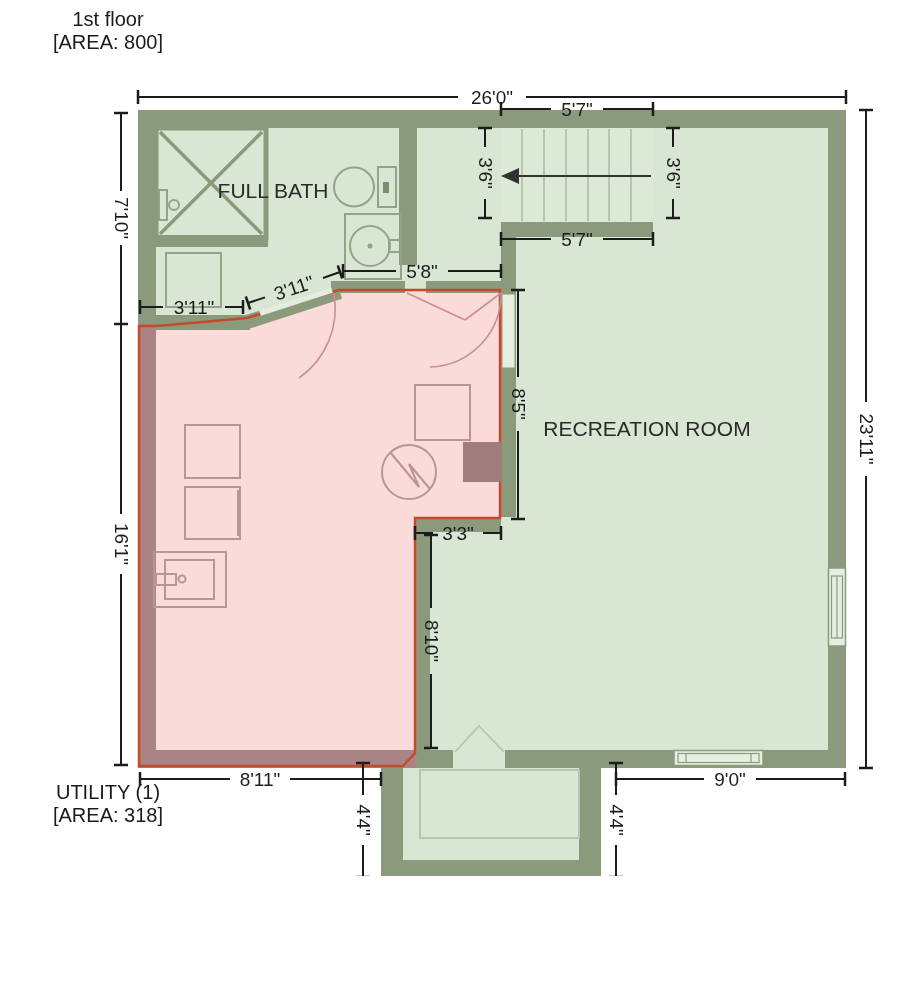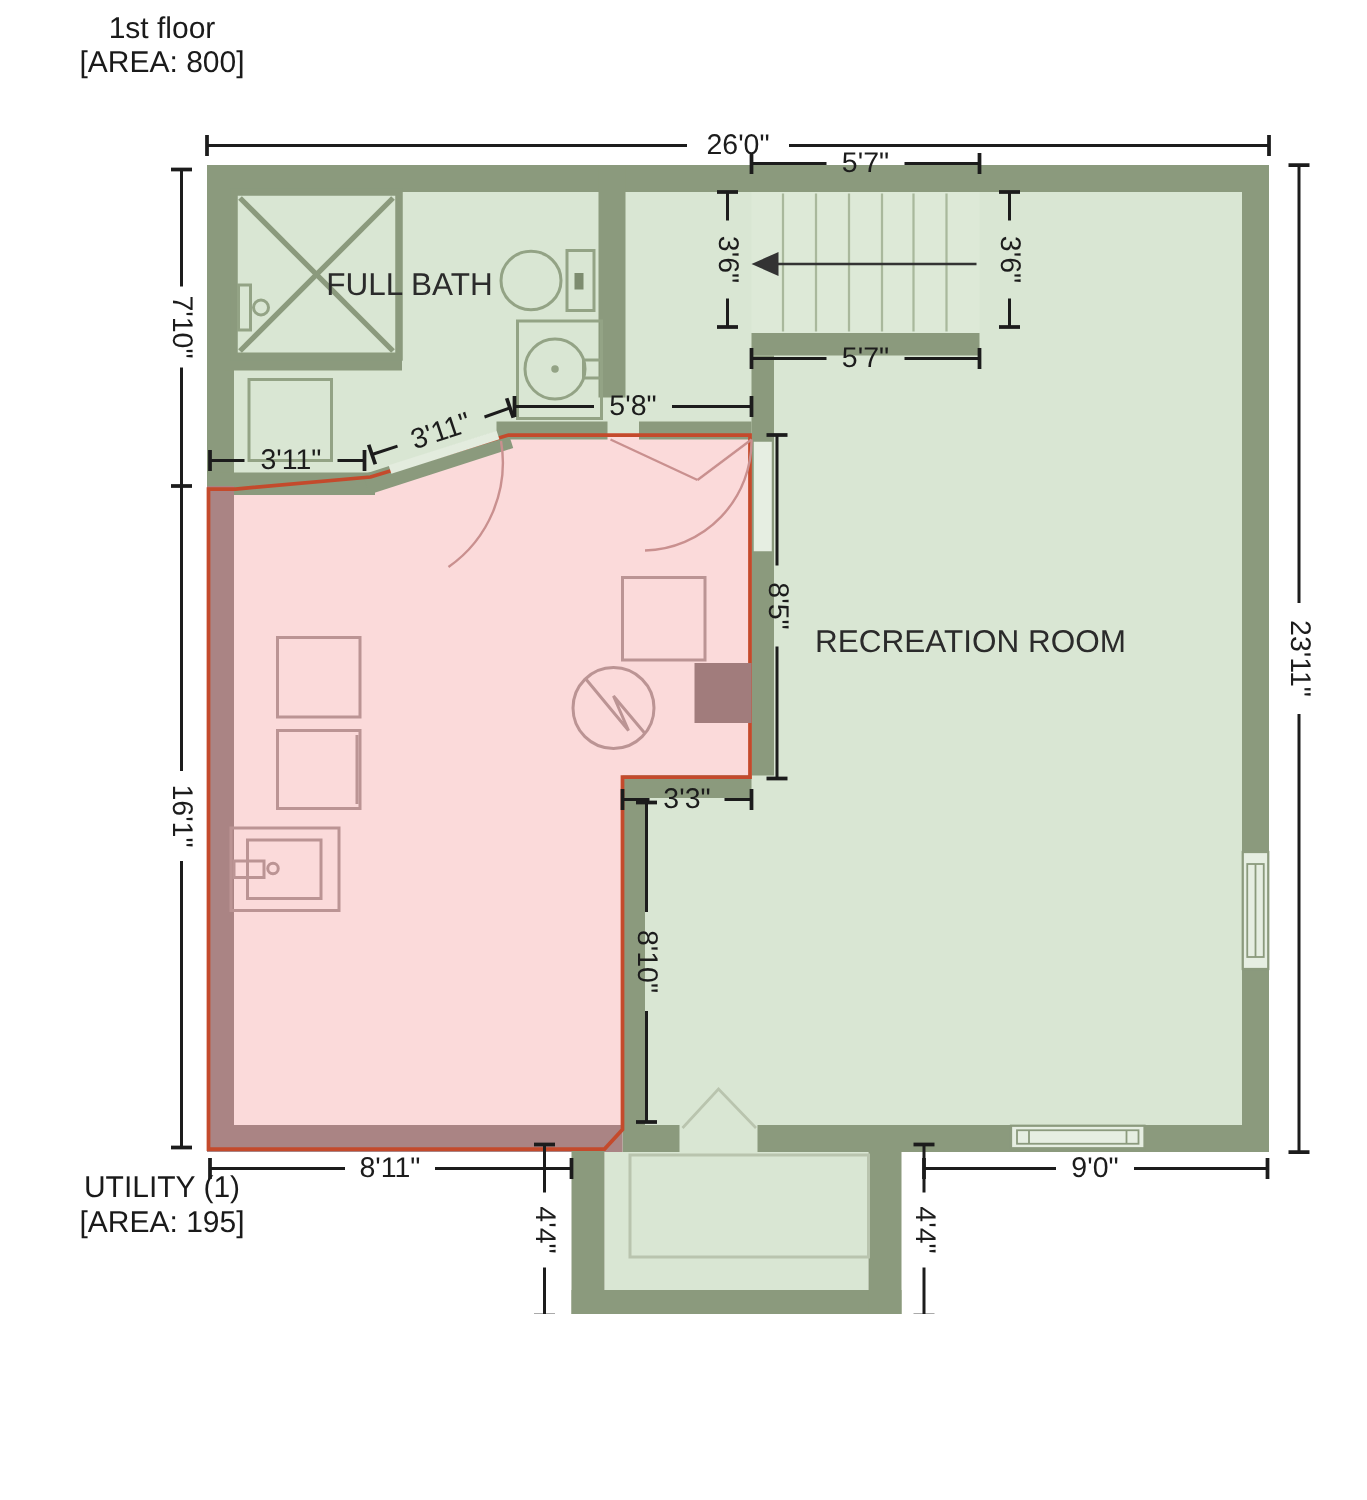--- a/index.html
+++ b/index.html
@@ -39,21 +39,21 @@
 
 <div id="stage">
 
   <div id="floor-label" class="corner-label">
     <div>1st floor</div>
     <div>[AREA: 800]</div>
   </div>
 
   <div id="utility-label" class="corner-label">
     <div>UTILITY (1)</div>
-    <div>[AREA: 195]</div>
+    <div>[AREA: 318]</div>
   </div>
 
   <svg width="911" height="1000" viewBox="0 0 911 1000">
 
     <g>
       <rect class="floor" x="138" y="128" width="672" height="622"></rect>
       <rect class="floor" x="385" y="768" width="176" height="94"></rect>
       <rect class="floor-stairs" x="483" y="128" width="152" height="94"></rect>
       <polygon class="pinkfloor" points="138,324 229,317 321,289 483,289 483,517 397,517 397,750 138,750"></polygon>
     </g>

